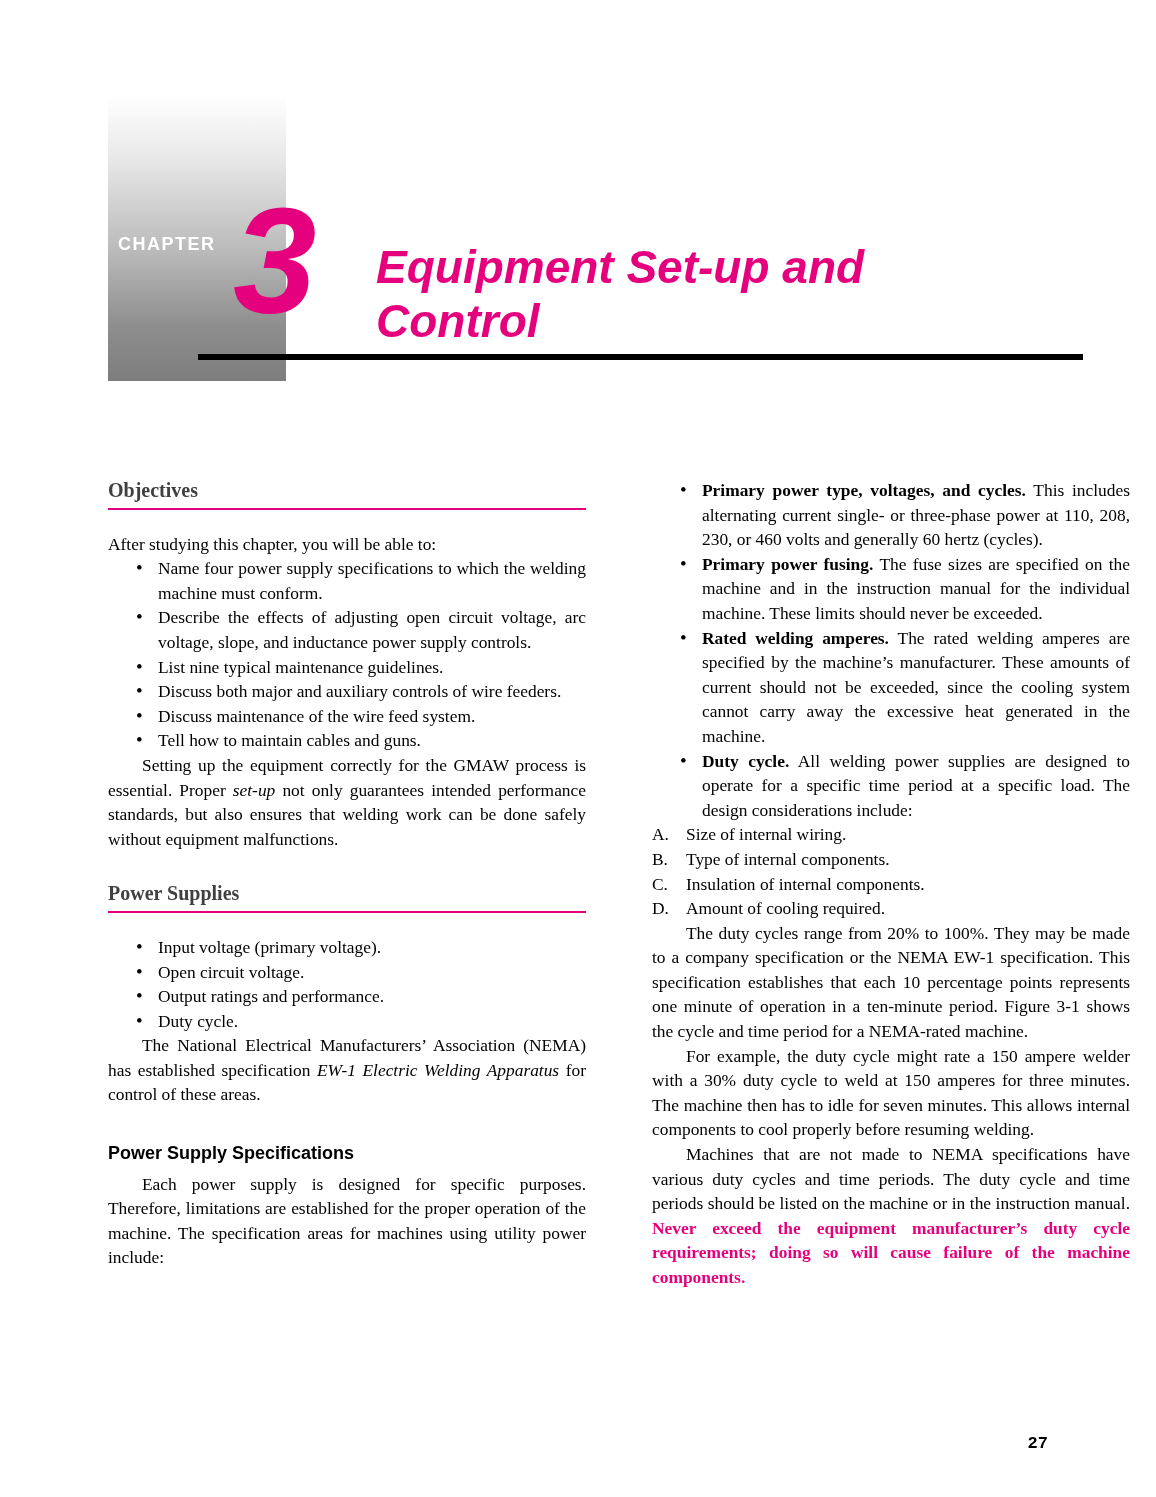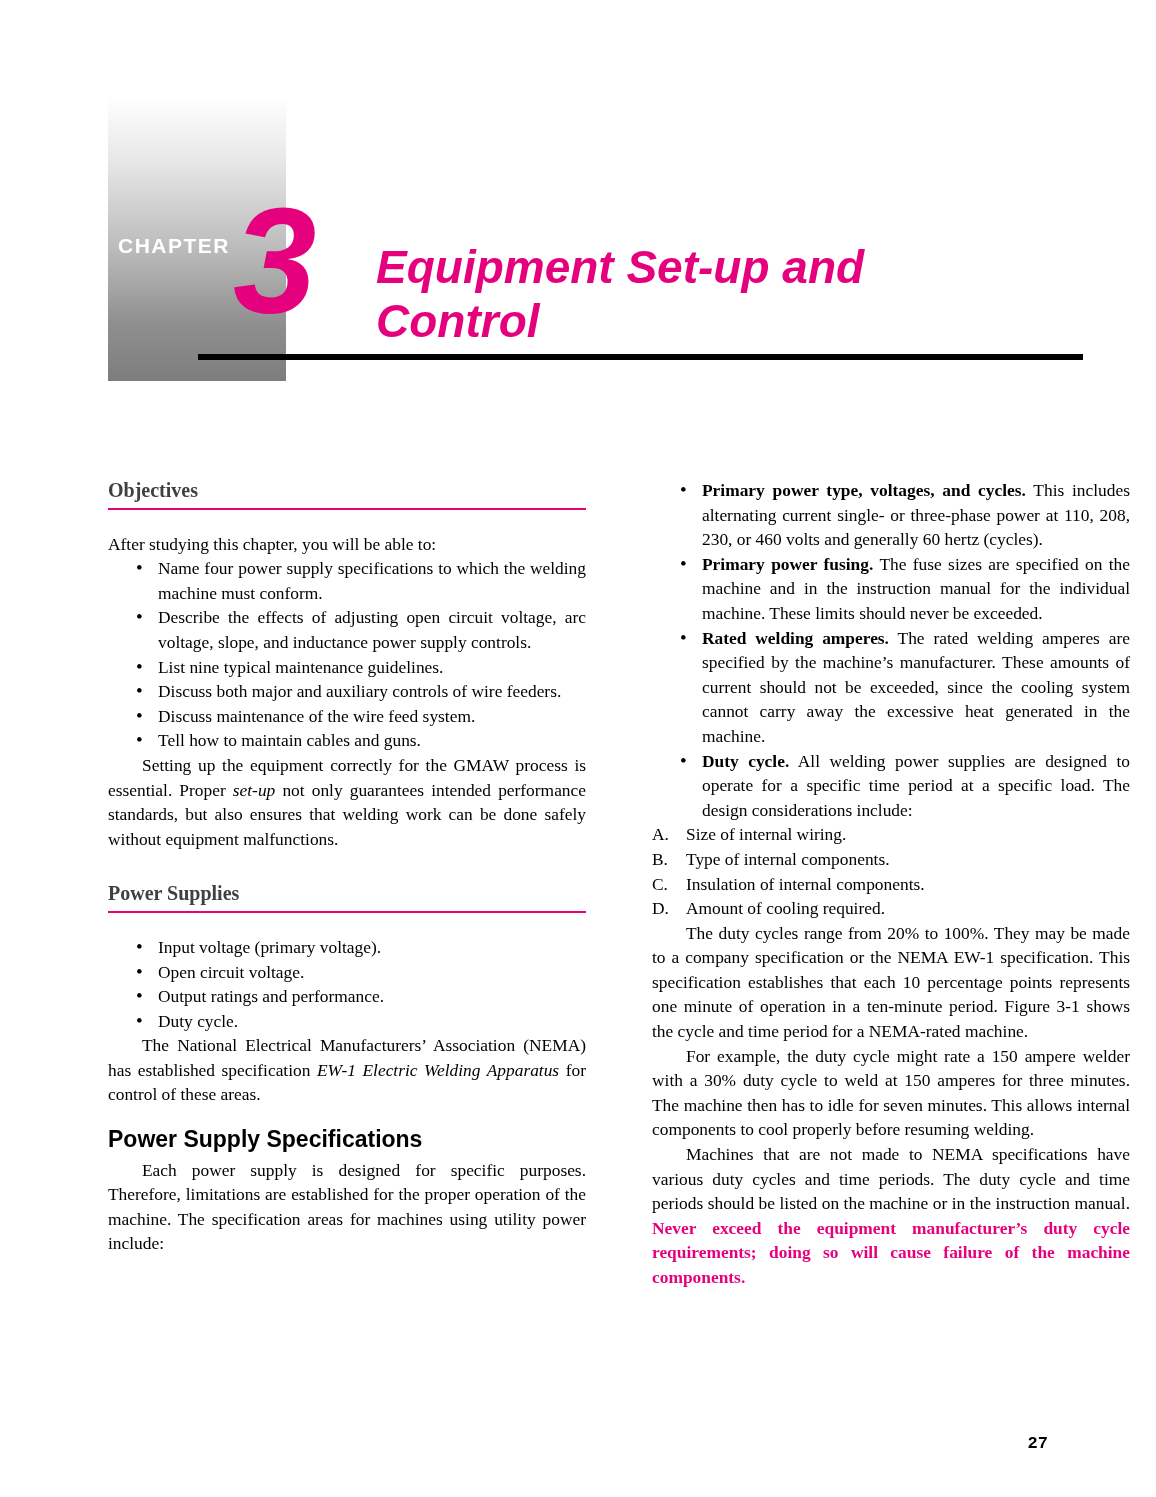--- a/index.html
+++ b/index.html
@@ -37,21 +37,21 @@
     top: 0;
     width: 178px;
     height: 285px;
     background: linear-gradient(to bottom, #ffffff 0%, #e8e8e8 22%, #b9b9b9 55%, #8f8f8f 80%, #7d7d7d 100%);
   }
   .chapter-word {
     position: absolute;
     left: 10px;
     top: 138px;
     font-family: "Liberation Sans", sans-serif;
-    font-size: 21px;
+    font-size: 18px;
     font-weight: bold;
     letter-spacing: 1.5px;
     color: #ffffff;
   }
   .chapter-number {
     position: absolute;
     left: 125px;
     top: 90px;
     font-family: "Liberation Sans", sans-serif;
     font-size: 150px;
@@ -101,23 +101,23 @@
     padding: 0;
     color: #404040;
   }
   .section-rule {
     height: 2px;
     background: #e5007d;
     margin: 0 0 22px 0;
   }
   h3.subsection {
     font-family: "Liberation Sans", sans-serif;
-    font-size: 23px;
-    font-weight: bold;
-    margin: 20px 0 6px 0;
+    font-size: 18px;
+    font-weight: bold;
+    margin: 34px 0 6px 0;
     padding: 0;
   }
   p {
     margin: 0;
     padding: 0;
     text-align: justify;
   }
   p.indent { text-indent: 34px; }
   p.noindent { text-indent: 0; }
 

